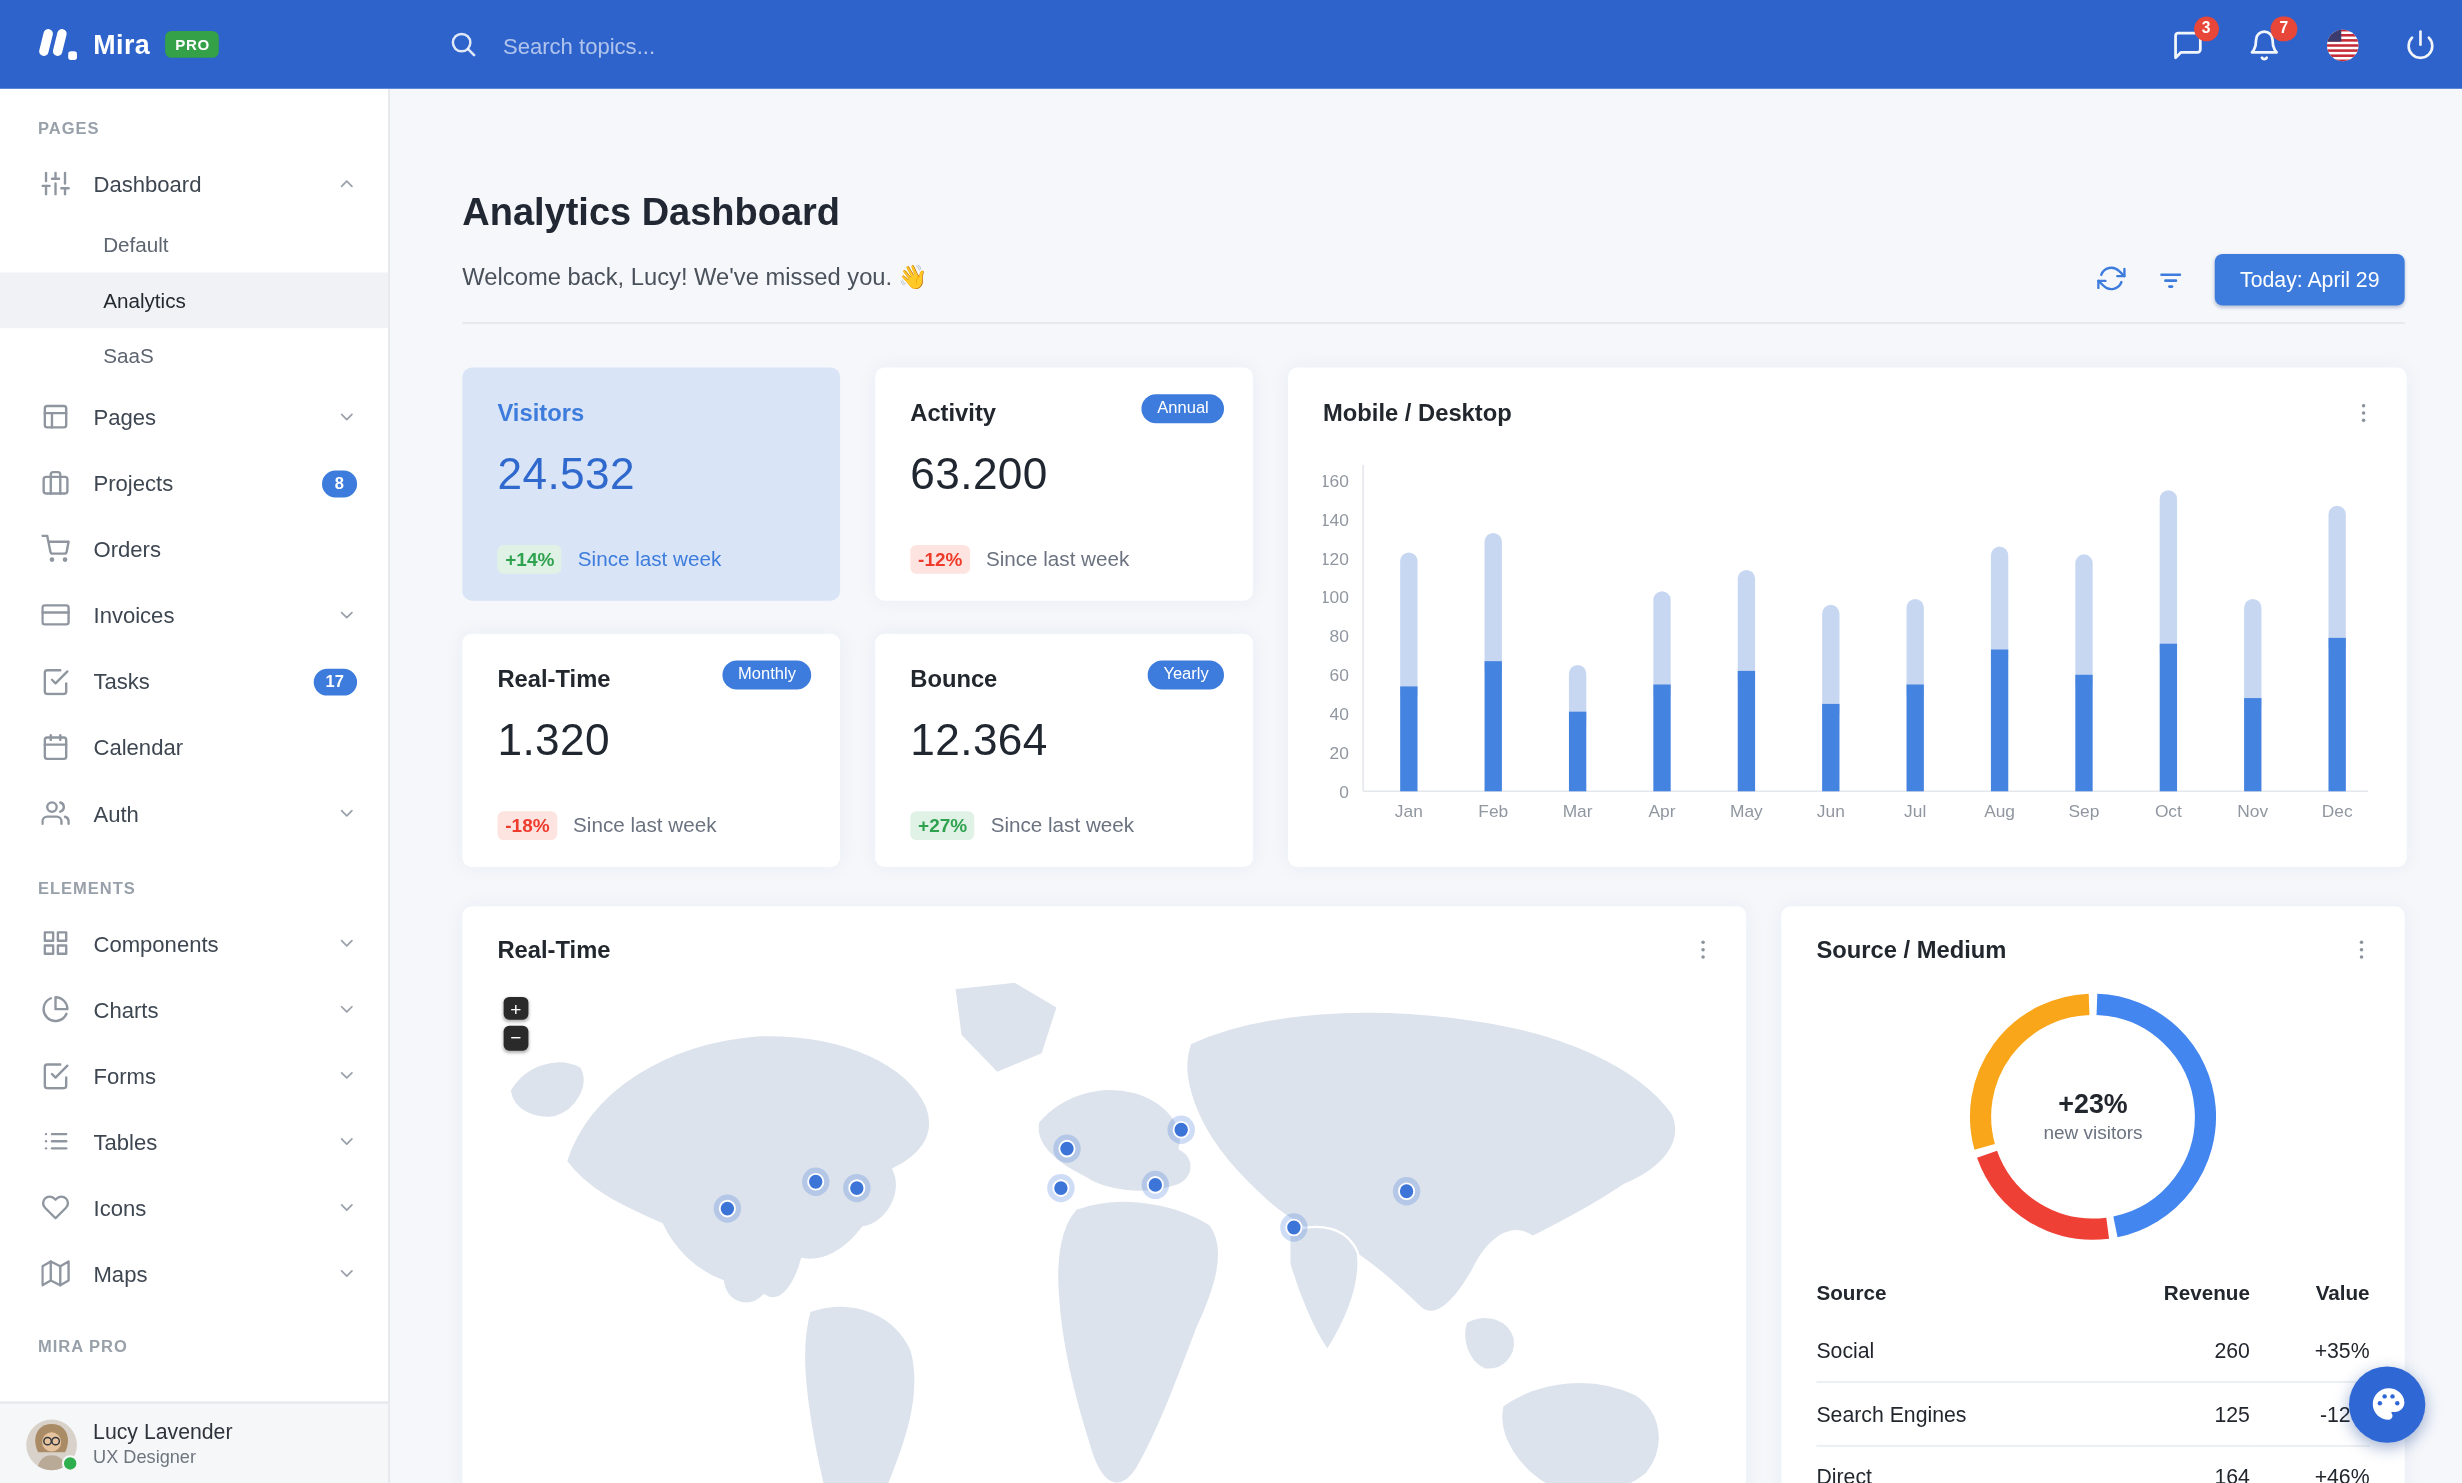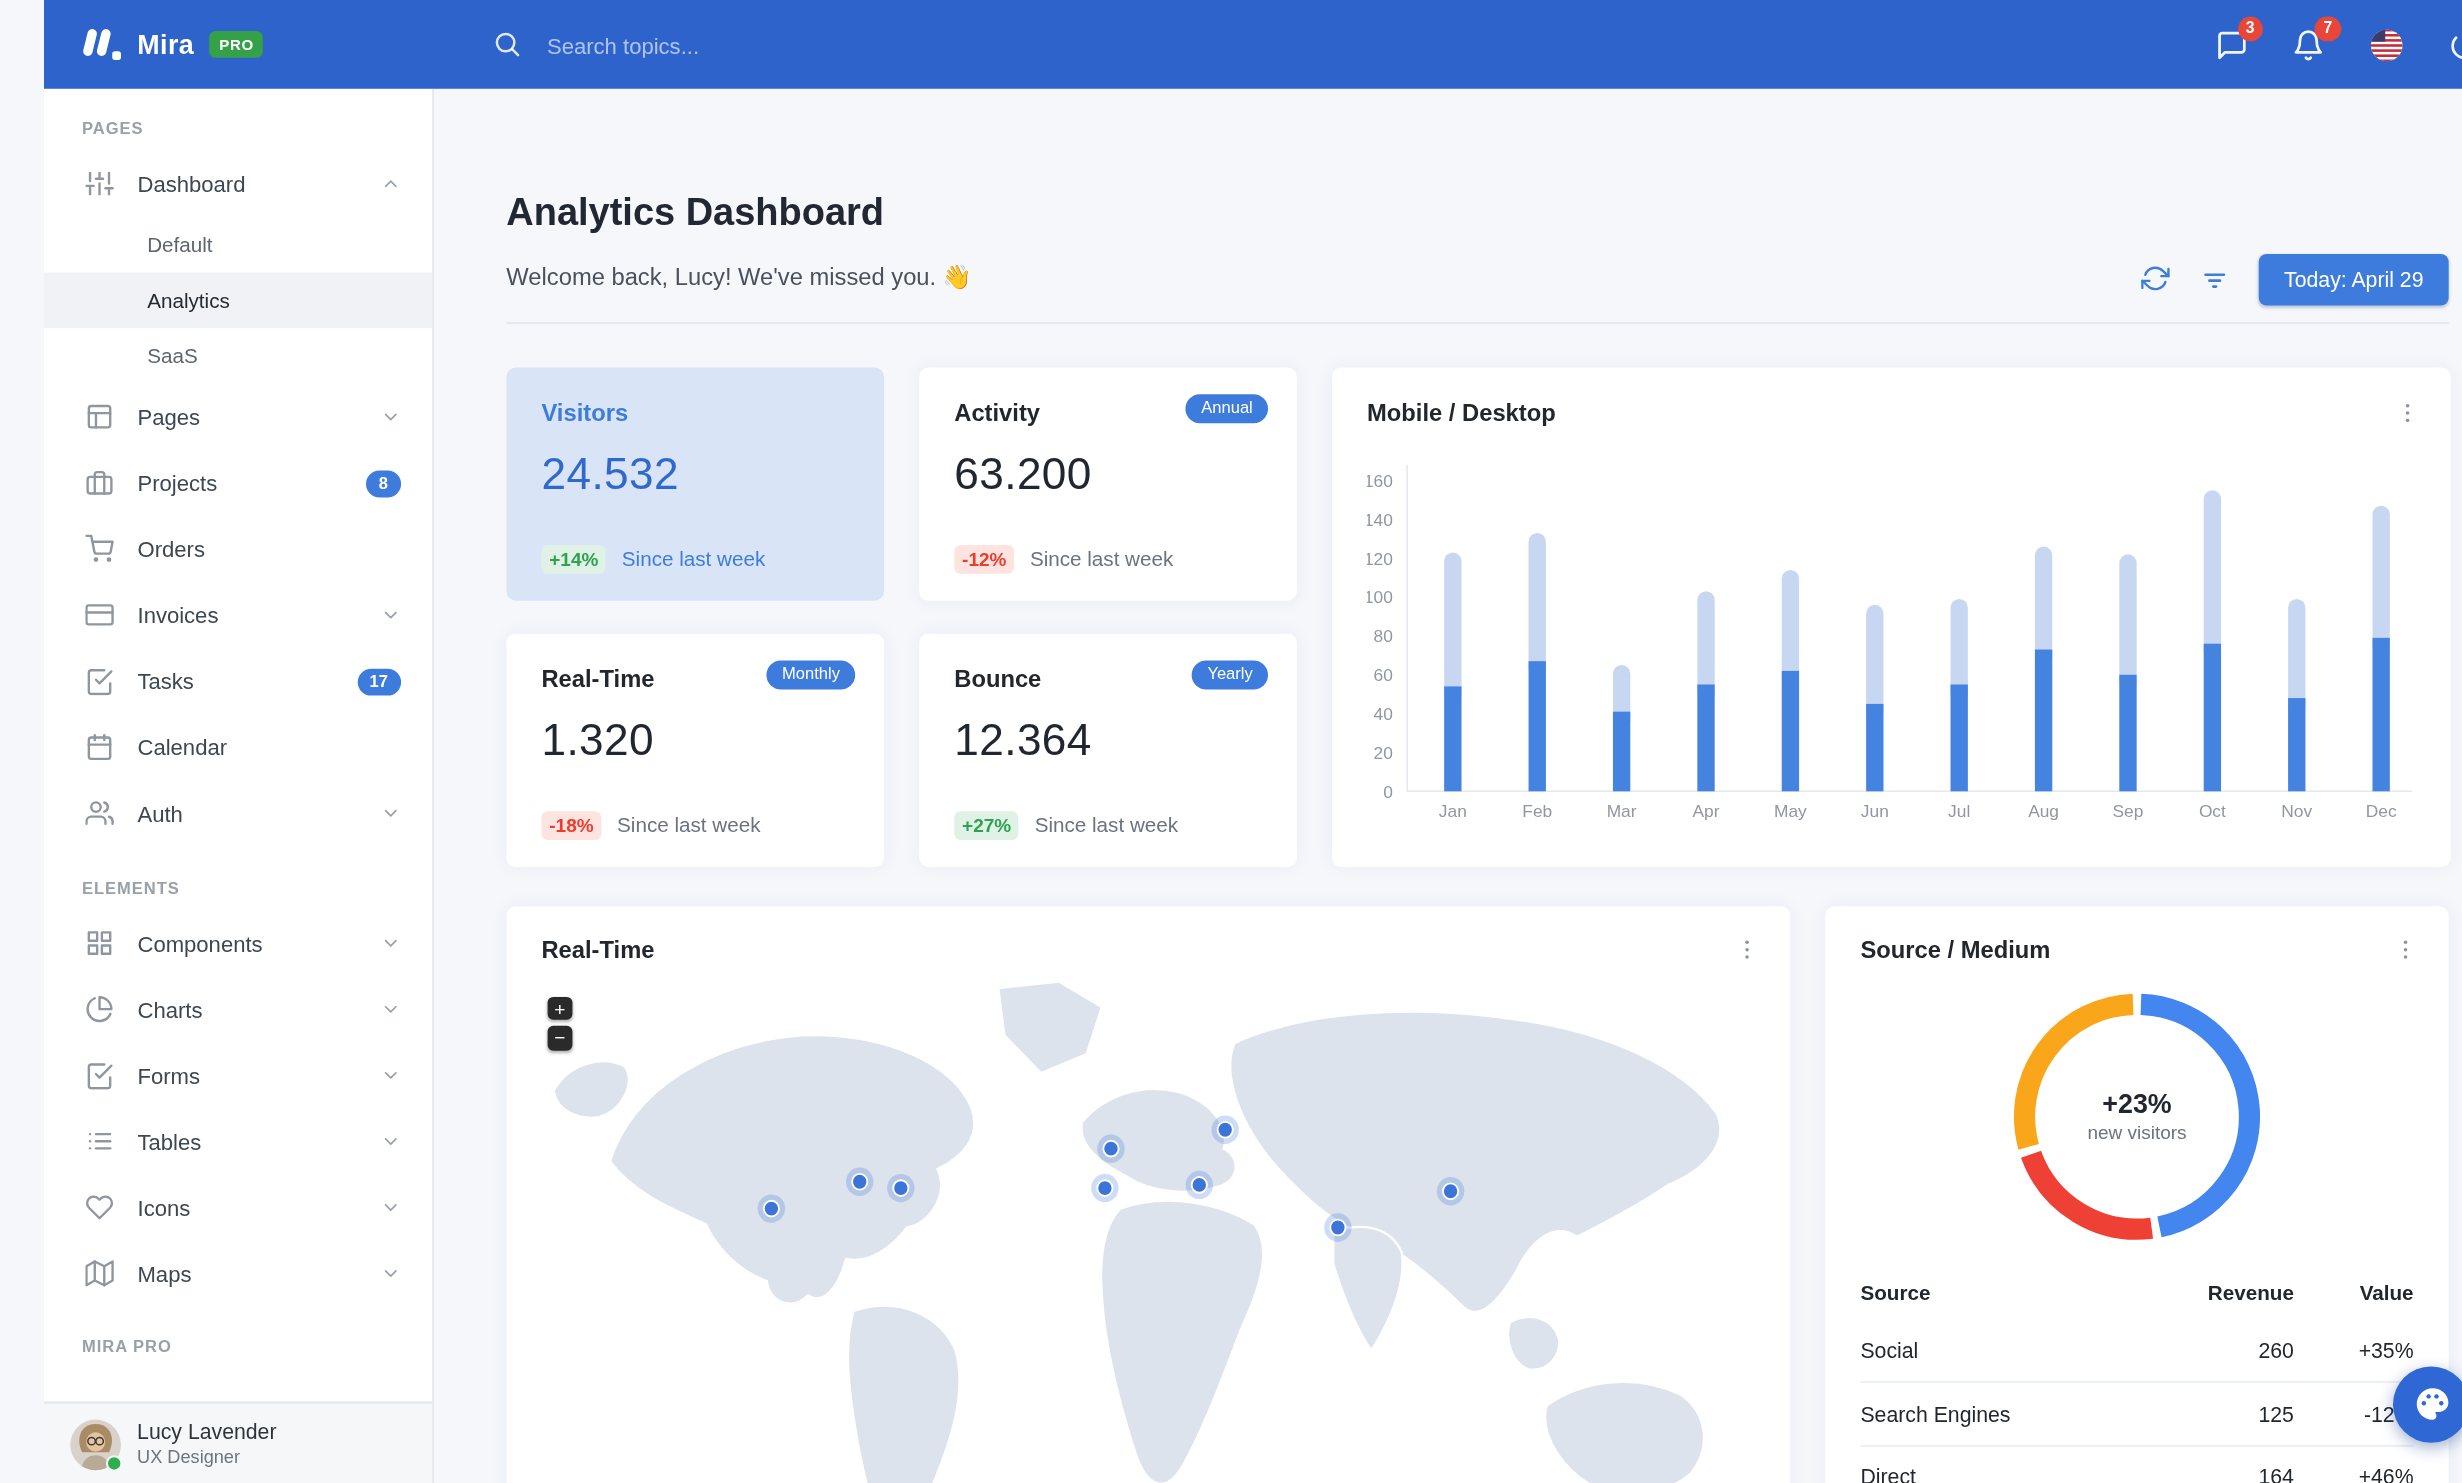--- a/index.html
+++ b/index.html
@@ -1,17 +1,17 @@
 <!DOCTYPE html>
 <html style="font-size:12.2px"><head>
 <meta charset="utf-8">
 <style>
   html,body{margin:0;padding:0;background:#f5f7fb;font-family:"Liberation Sans","DejaVu Sans",sans-serif;}
   *{box-sizing:border-box;}
-  #stage{width:2462px;height:1484px;overflow:hidden;padding-left:44px;}
+  #stage{width:2462px;height:1484px;overflow:hidden;}
   #app{position:relative;width:1193px;height:719px;overflow:hidden;background:#f5f7fb;transform:scale(2.0641);transform-origin:0 0;}
 
   
   .topbar{position:absolute;top:0;left:0;width:100%;height:43px;background:#2e63cc;display:flex;align-items:center;z-index:30;}
   .brand{width:189px;display:flex;align-items:center;padding-left:17px;}
   .brand-name{color:#fff;font-size:13px;font-weight:700;margin-left:7.6px;letter-spacing:0.2px;}
   .pro-badge{background:#34a047;color:#fff;font-size:7.3px;font-weight:700;padding:2.3px 4.6px;border-radius:3.1px;margin-left:7.6px;letter-spacing:0.3px;}
   .search-wrap{display:flex;align-items:center;margin-left:27.5px;flex:1;color:rgba(255,255,255,.85);}
   .search-wrap input{background:transparent;border:none;outline:none;color:#fff;font-size:10.7px;margin-left:10.7px;width:245px;font-family:inherit;}
   .search-wrap input::placeholder{color:rgba(255,255,255,.62);}

